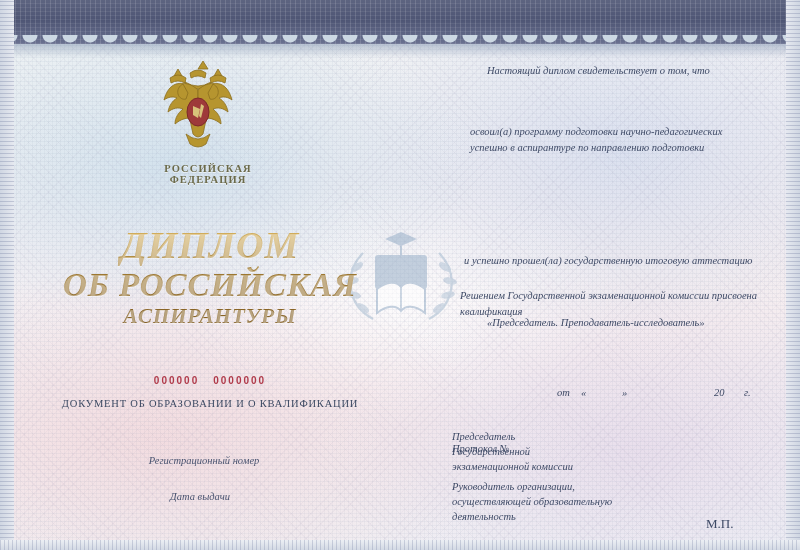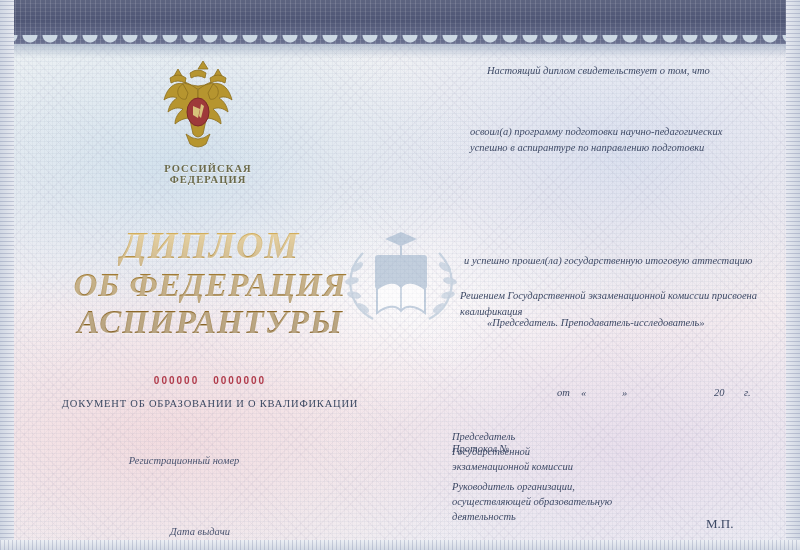--- a/index.html
+++ b/index.html
@@ -144,21 +144,21 @@
     line-height: 1.05;
     color: #8a6a2a;
     background: linear-gradient(180deg, #d9b45c 0%, #9a7329 45%, #7a5518 100%);
     -webkit-background-clip: text;
     background-clip: text;
     -webkit-text-fill-color: transparent;
     text-shadow: 0 1px 1px rgba(255,255,255,0.45);
   }
   .main-title .l1 { font-size: 38px; display: block; }
   .main-title .l2 { font-size: 33px; display: block; margin-top: 2px; }
-  .main-title .l3 { font-size: 33px; display: block; margin-top: 2px; }
+  .main-title .l3 { font-size: 21px; display: block; margin-top: 2px; }
 
   .serial {
     position: absolute;
     left: 40px;
     top: 375px;
     width: 340px;
     text-align: center;
     font-family: Liberation Sans, sans-serif;
     font-size: 10px;
     font-weight: bold;
@@ -174,40 +174,39 @@
     width: 360px;
     text-align: center;
     font-family: "Liberation Serif", serif;
     font-size: 10.5px;
     letter-spacing: 0.8px;
     color: #3c4a63;
   }
 
   .reg-number {
     position: absolute;
-    left: 24px;
+    left: 44px;
     top: 455px;
     width: 320px;
     text-align: center;
     font-family: "Liberation Serif", serif;
     font-style: italic;
     font-size: 10.5px;
     color: #4a5470;
   }
   .issue-date {
     position: absolute;
     left: 40px;
     top: 491px;
     width: 320px;
     text-align: center;
     font-family: "Liberation Serif", serif;
     font-style: italic;
     font-size: 10.5px;
     color: #4a5470;
-    margin-top: 35px;
   }
 
   
   .r-text {
     position: absolute;
     font-family: "Liberation Serif", serif;
     font-style: italic;
     color: #3e4a66;
     font-size: 10.5px;
     line-height: 1.5;
@@ -319,21 +318,21 @@
         <path d="M43,46 l7,3 l-2,9 l-5,-3 z"></path>
         <path d="M51,44 l3,2 l-3,12 l-2,-2 z"></path>
       </g>
     </svg>
   </div>
 
   <div class="rf-label">РОССИЙСКАЯ ФЕДЕРАЦИЯ</div>
 
   <div class="main-title">
     <span class="l1">ДИПЛОМ</span>
-    <span class="l2">ОБ ФЕДЕРАЦИЯ</span>
+    <span class="l2">ОБ РОССИЙСКАЯ</span>
     <span class="l3">АСПИРАНТУРЫ</span>
   </div>
 
   <div class="serial">
     <span>000000</span><span class="gap"></span><span>0000000</span>
   </div>
 
   <div class="subtitle">ДОКУМЕНТ ОБ ОБРАЗОВАНИИ И О КВАЛИФИКАЦИИ</div>
 
   <div class="reg-number">Регистрационный номер</div>

